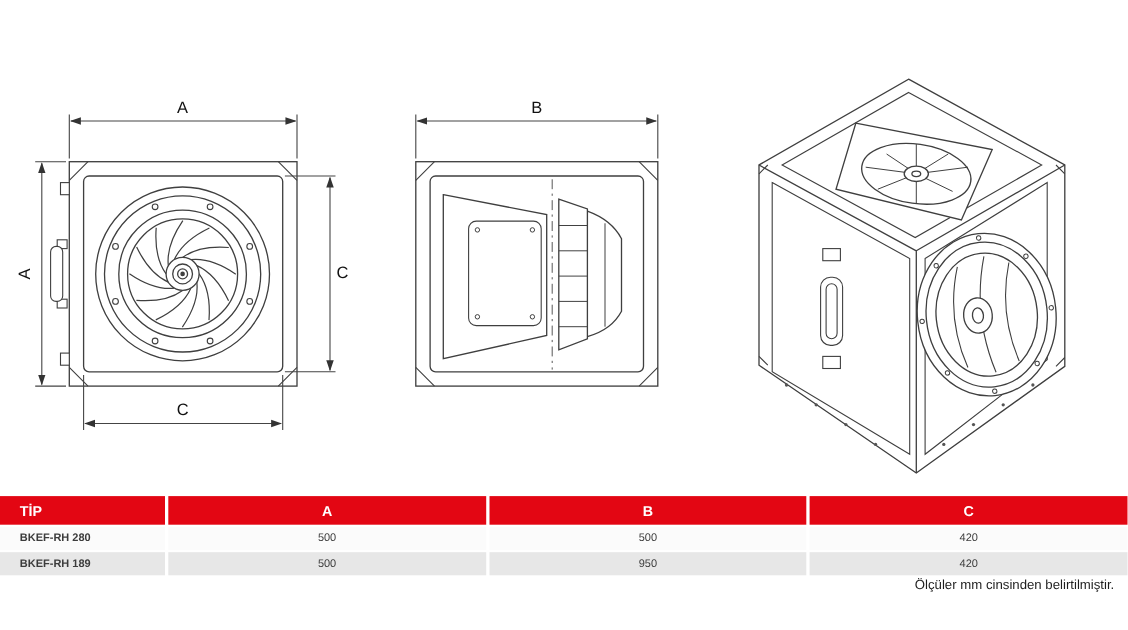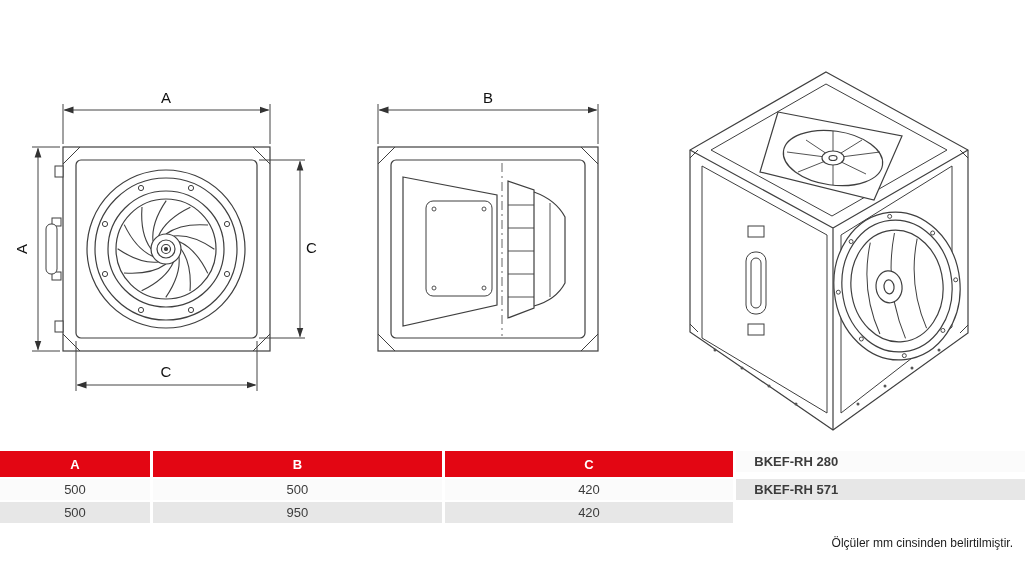--- a/index.html
+++ b/index.html
@@ -18,27 +18,27 @@
     margin-top:3px;
   }
   .th{
     background:var(--accent,#e30613);
     color:#fff;font-weight:bold;font-size:13px;
     height:26px;display:flex;align-items:center;justify-content:center;
   }
   .th.tip{justify-content:flex-start;padding-left:18px;box-sizing:border-box}
   .td{
     height:21px;display:flex;align-items:center;justify-content:center;
-    font-size:13px;color:var(--text,#3c3c3c);background:var(--row_even,#fcfcfc);
+    font-size:10px;color:var(--text,#3c3c3c);background:var(--row_even,#fcfcfc);
   }
   .row-odd .td{background:var(--row_odd,#e7e7e7)}
   .td.tip{justify-content:flex-start;padding-left:18px;font-weight:bold;box-sizing:border-box}
   .note{
     text-align:right;font-size:12px;color:#1d1d1d;
-    padding:13px 12px 0 0;
+    padding:1px 12px 0 0;
   }
 </style>
 </head>
 <body>
 
 <svg class="drawing" width="1025" height="448" viewBox="0 0 1025 448">
   <defs>
     <marker id="arr" viewBox="0 0 10 8" refX="9" refY="4" markerWidth="10" markerHeight="8" orient="auto-start-reverse">
       <path d="M0,0.6 L10,4 L0,7.4 Z" fill="#333"></path>
     </marker>
@@ -197,32 +197,33 @@
         <circle cx="796" cy="404" r="1.5"></circle>
       <circle cx="858" cy="404" r="1.5"></circle>
         <circle cx="885" cy="386" r="1.5"></circle>
       <circle cx="912" cy="368" r="1.5"></circle>
         <circle cx="939" cy="350" r="1.5"></circle>
     </g>
   </g>
 </svg>
 
 <div class="dim-table">
+  <div class="th tip">TİP</div>
   <div class="th">A</div>
   <div class="th">B</div>
   <div class="th">C</div>
 
   <div class="row-even" style="display:contents">
     <div class="td tip">BKEF-RH 280</div>
     <div class="td">500</div>
     <div class="td">500</div>
     <div class="td">420</div>
   </div>
 
   <div class="row-odd" style="display:contents">
-    <div class="td tip">BKEF-RH 571</div>
+    <div class="td tip">BKEF-RH 189</div>
     <div class="td">500</div>
     <div class="td">950</div>
     <div class="td">420</div>
   </div>
 </div>
 
 <div class="note">Ölçüler mm cinsinden belirtilmiştir.</div>
 
 </body></html>

